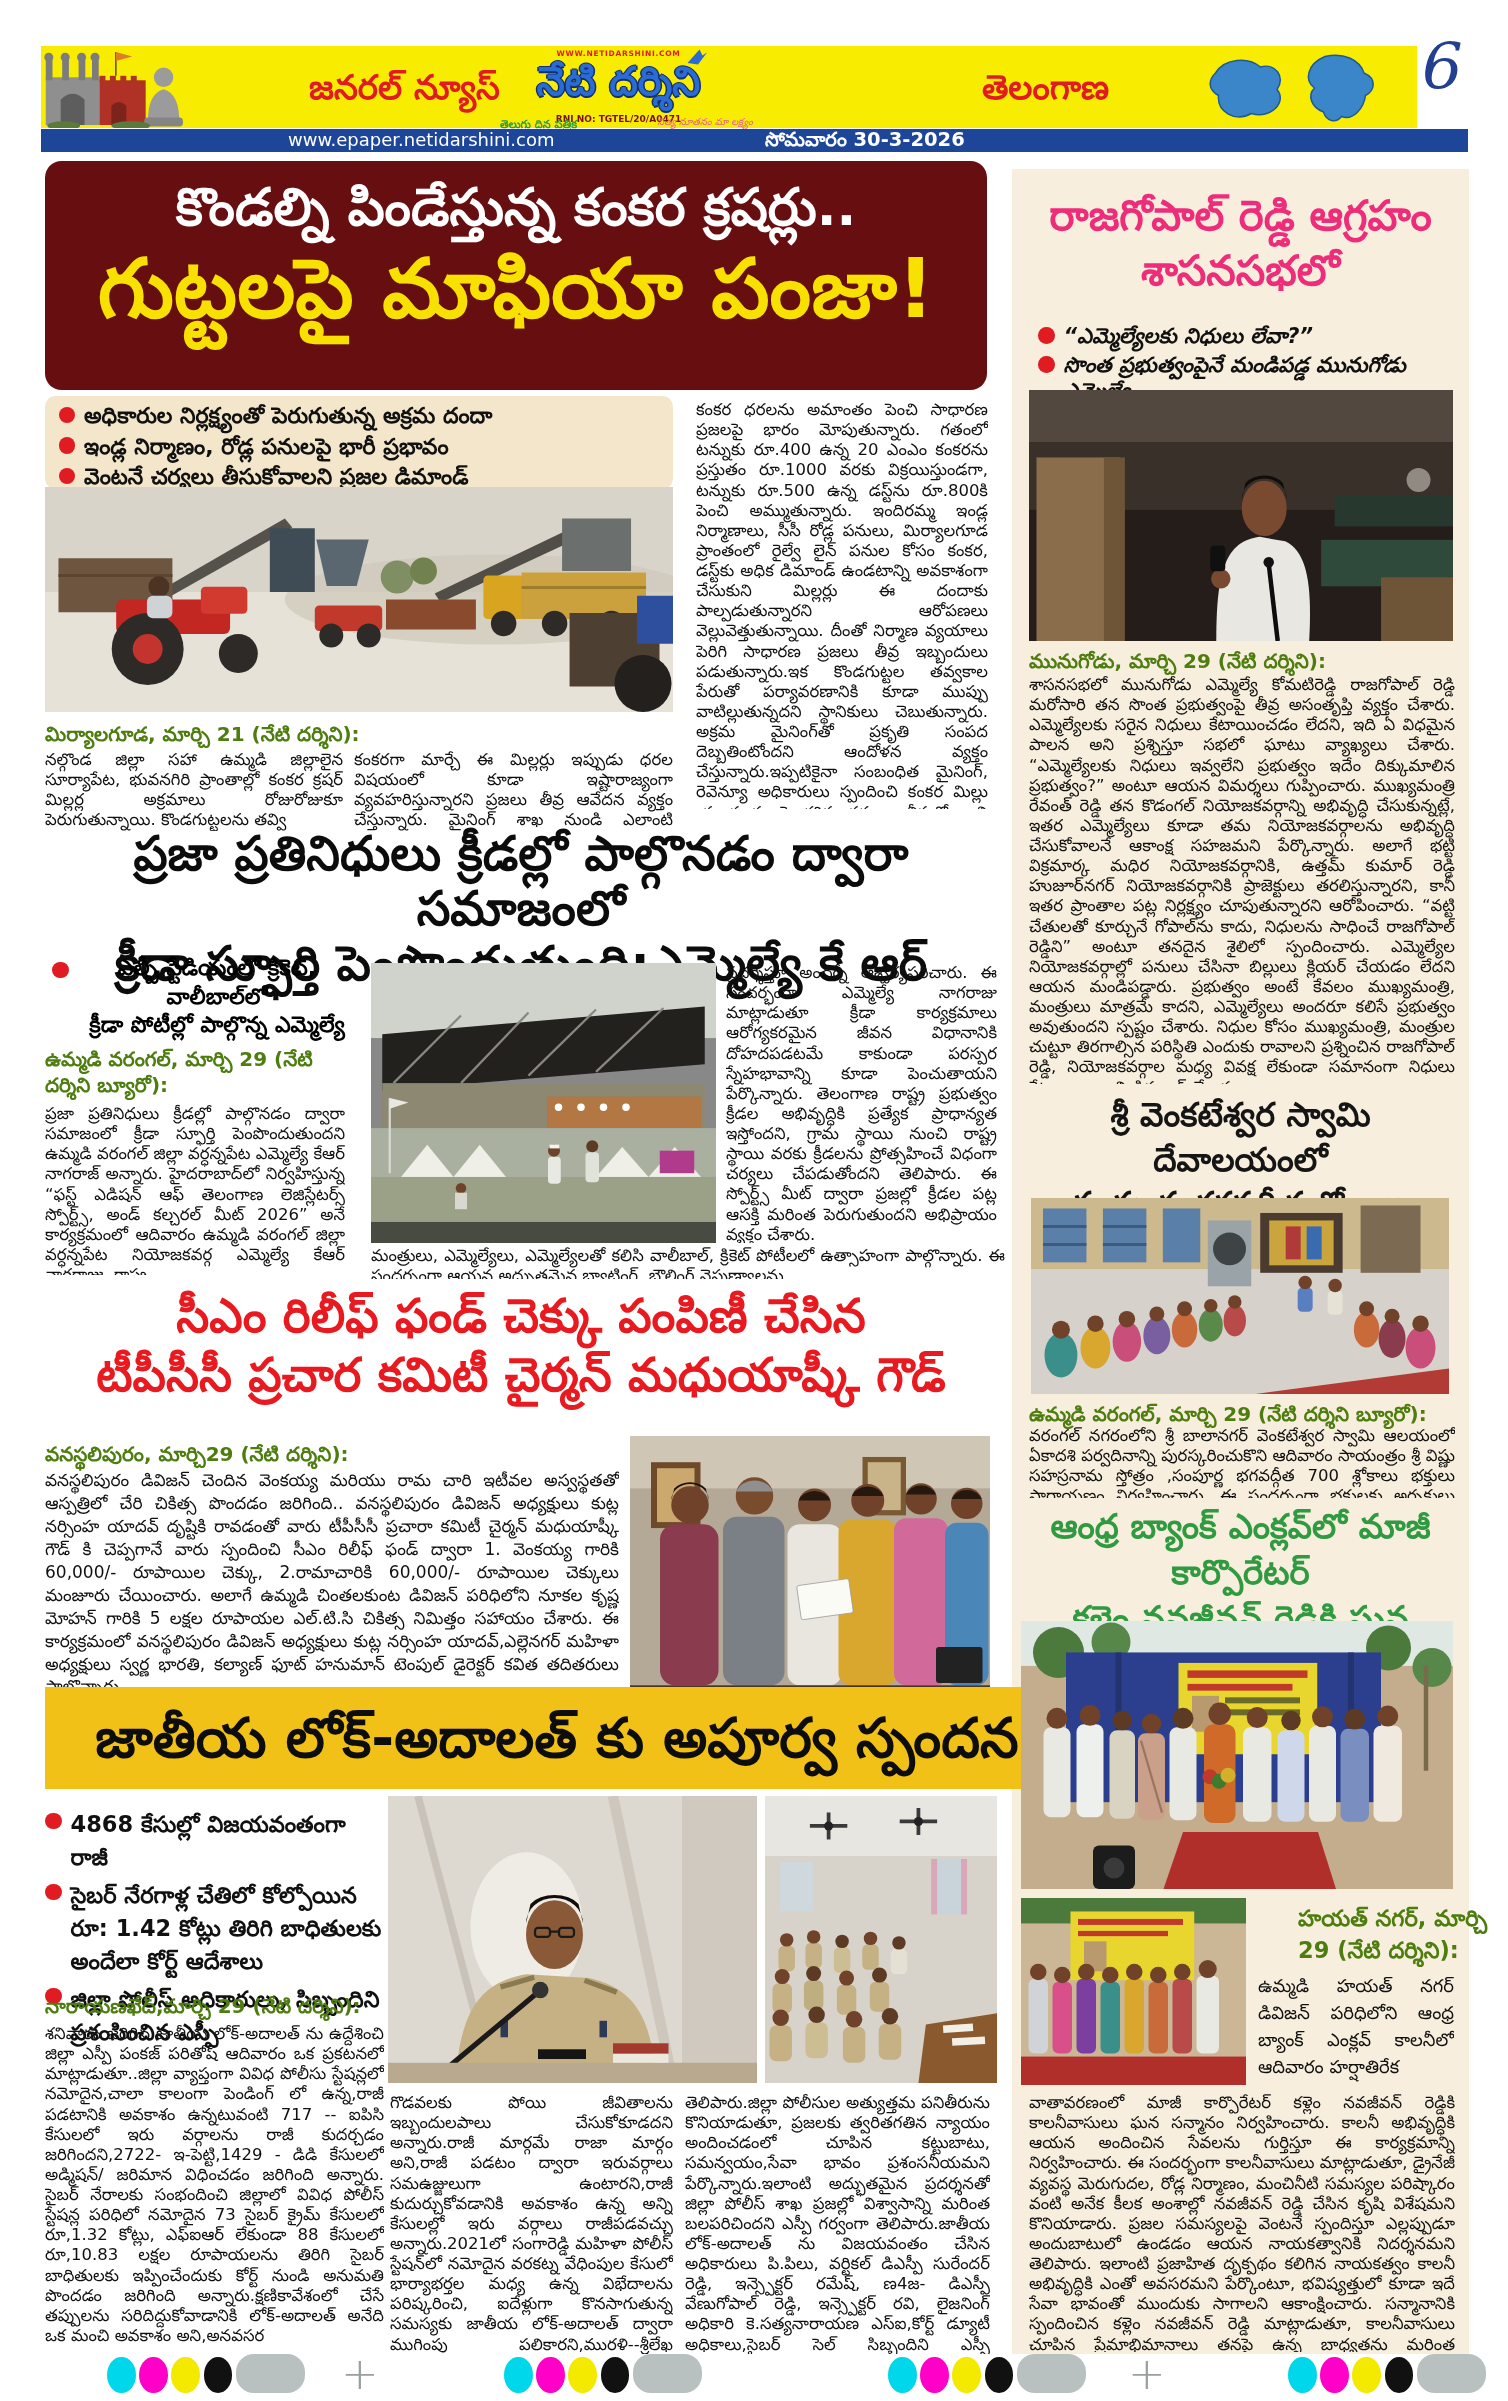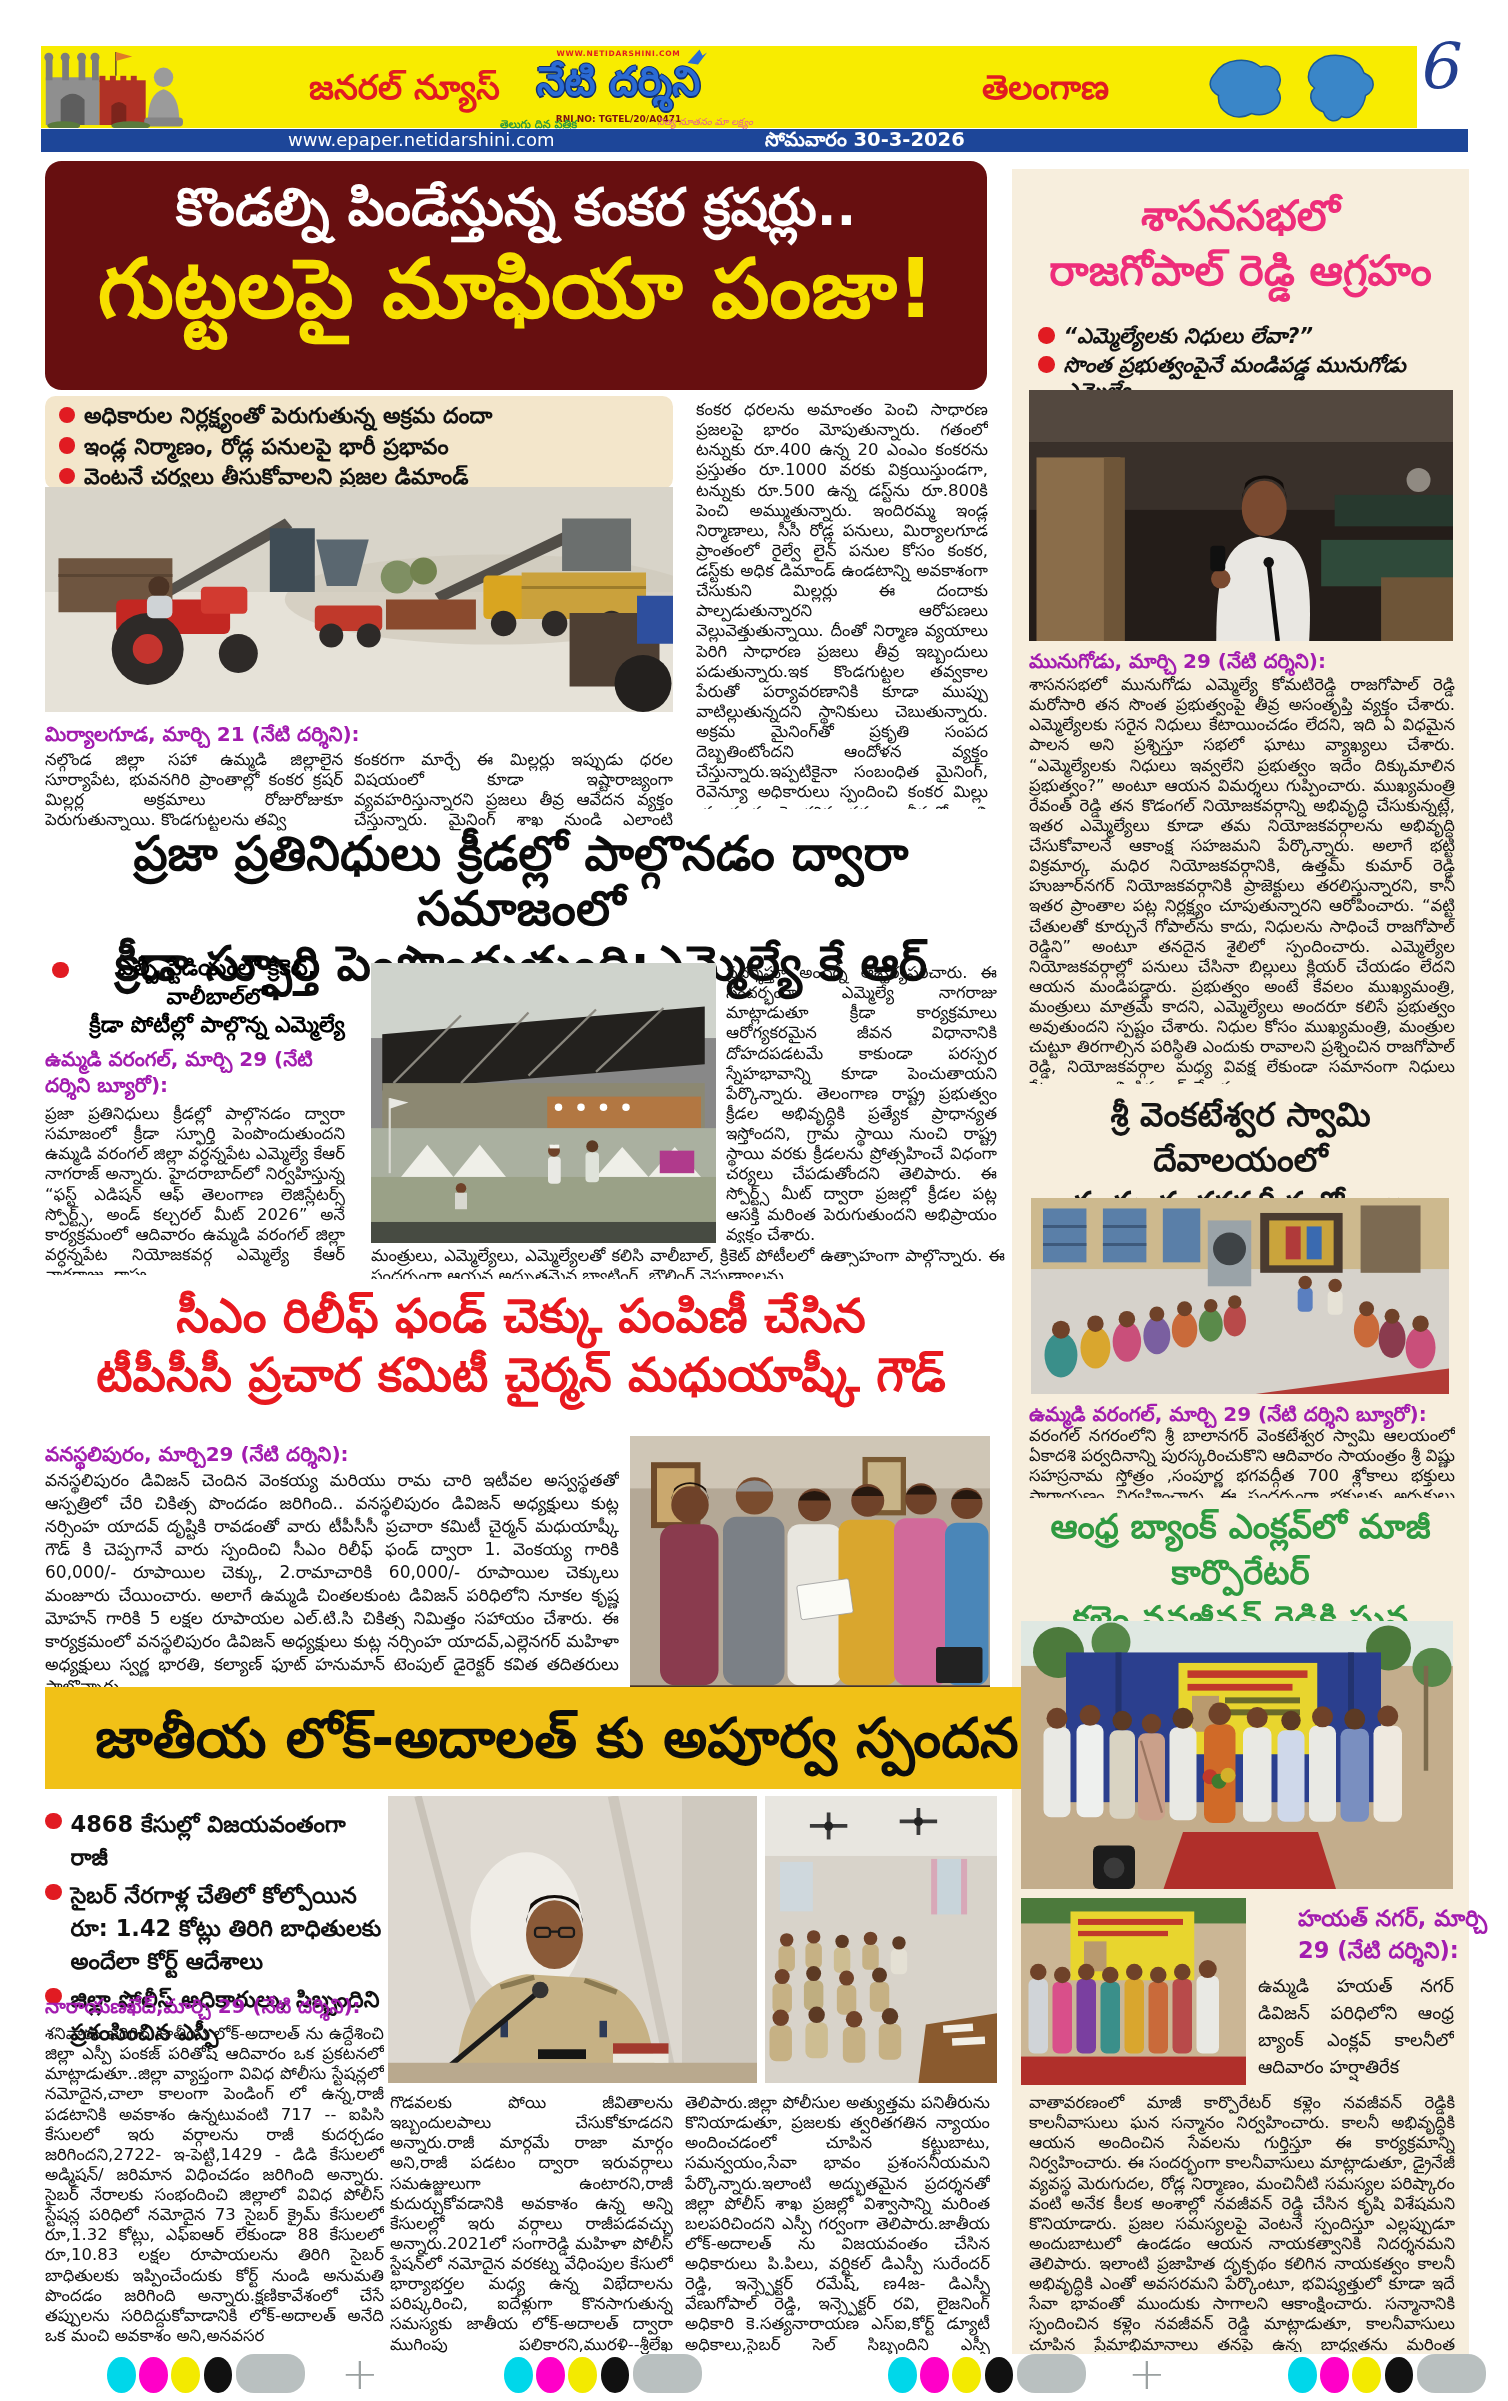--- a/index.html
+++ b/index.html
@@ -14,21 +14,21 @@
              text-shadow:-1.5px 0 #12306e,1.5px 0 #12306e,0 -1.5px #12306e,0 1.5px #12306e;}
   .pageno{font-family:"DejaVu Serif",serif;color:#233f8f;font-size:64px;font-style:italic;}
   
   .maroonbox{left:45px;top:161px;width:942px;height:229px;background:#670f10;border-radius:16.5px;text-align:center;}
   .kicker{color:#ffffff;font-weight:bold;font-size:52px;line-height:1.25;}
   .mainhead{color:#f8e000;font-weight:bold;font-size:82px;line-height:1.2;}
   .bulletbox{left:45px;top:396px;width:628px;height:84px;background:#f3e6cb;border-radius:10.5px;padding:4.5px 0;}
   .brow{display:flex;align-items:flex-start;padding:1.5px 13.5px;}
   .bdot{width:16.5px;height:16.5px;border-radius:50%;background:#e11b22;flex:0 0 16.5px;margin:4.5px 9px 0 0;}
   .btxt{font-weight:bold;font-size:22px;color:#111;line-height:1.25;}
-  .dl{color:#a21caf;font-weight:bold;font-size:20px;line-height:1.3;}
+  .dl{color:#4d7c0f;font-weight:bold;font-size:20px;line-height:1.3;}
   .jt{font-size:16.5px;line-height:1.22;text-align:justify;color:#101010;overflow:hidden;}
   .sporthead{font-weight:bold;color:#0c0c0c;text-align:center;}
   .redhead{font-weight:bold;color:#e8191f;text-align:center;font-size:47px;line-height:1.25;}
   .yellowbar{background:#f1c117;color:#0d0d0d;font-weight:bold;font-size:55px;text-align:center;}
   .rightcol{left:1012px;top:169px;width:457px;height:2185px;background:#f7eedd;}
   .pinkhead{font-weight:bold;color:#ee2d7a;text-align:center;font-size:42px;line-height:1.3;}
   .blackhead{font-weight:bold;color:#151515;text-align:center;font-size:33px;line-height:1.35;}
   .greenhead{font-weight:bold;color:#2f9a40;text-align:center;font-size:34px;line-height:1.35;}
   .photo{background:#888;overflow:hidden;}
   .photo svg{display:block;}
@@ -341,22 +341,22 @@
       <rect x="250" y="322" width="44" height="10" fill="#f2efe6" transform="rotate(-3 272 327)"></rect>
     </svg>
   </div>
 
   <div class="ab dl" style="left:45px;top:1993px;width:339px;">నారాయణఖేద్,మార్చి 29 (నేటి దర్శిని):</div>
   <div class="ab jt" style="left:45px;top:2024px;width:339px;height:330px;">శనివారం జరిగిన జాతీయ లోక్-అదాలత్ ను ఉద్దేశించి జిల్లా ఎస్పీ పంకజ్ పరితోష్ ఆదివారం ఒక ప్రకటనలో మాట్లాడుతూ..జిల్లా వ్యాప్తంగా వివిధ పోలీసు స్టేషన్లలో నమోదైన,చాలా కాలంగా పెండింగ్ లో ఉన్న,రాజీ పడటానికి అవకాశం ఉన్నటువంటి 717 -- ఐపిసి కేసులలో ఇరు వర్గాలను రాజీ కుదర్చడం జరిగిందని,2722- ఇ-పెట్టి,1429 - డిడి కేసులలో అడ్మిషన్/ జరిమాన విధించడం జరిగింది అన్నారు. సైబర్ నేరాలకు సంభందించి జిల్లాలో వివిధ పోలీస్ స్టేషన్ల పరిధిలో నమోదైన 73 సైబర్ క్రైమ్ కేసులలో రూ,1.32 కోట్లు, ఎఫ్ఐఆర్ లేకుండా 88 కేసులలో రూ,10.83 లక్షల రూపాయలను తిరిగి సైబర్ బాధితులకు ఇప్పించేందుకు కోర్ట్ నుండి అనుమతి పొందడం జరిగింది అన్నారు.క్షణికావేశంలో చేసే తప్పులను సరిదిద్దుకోవాడానికి లోక్-అదాలత్ అనేది ఒక మంచి అవకాశం అని,అనవసర</div>
   <div class="ab jt" style="left:390px;top:2093px;width:283px;height:261px;">గొడవలకు పోయి జీవితాలను ఇబ్బందులపాలు చేసుకోకూడదని అన్నారు.రాజీ మార్గమే రాజా మార్గం అని,రాజీ పడటం ద్వారా ఇరువర్గాలు సమఉజ్జులుగా ఉంటారని,రాజీ కుదుర్చుకోవడానికి అవకాశం ఉన్న అన్ని కేసులల్లో ఇరు వర్గాలు రాజీపడవచ్చు అన్నారు.2021లో సంగారెడ్డి మహిళా పోలీస్ స్టేషన్‌లో నమోదైన వరకట్న వేధింపుల కేసులో భార్యాభర్తల మధ్య ఉన్న విభేదాలను పరిష్కరించి, ఐదేళ్లుగా కొనసాగుతున్న సమస్యకు జాతీయ లోక్-అదాలత్ ద్వారా ముగింపు పలికారని,మురళి--శ్రీలేఖ దంపతులను మళ్లీ ఏకం చేసి కుటుంబాన్ని కలపడం జరిగింది అన్నారు.ఈ సందర్భంగా సంగారెడ్డి జిల్లా పోలీసులకు హృదయపూర్వక కృతజ్ఞతలు</div>
   <div class="ab jt" style="left:685px;top:2093px;width:305px;height:261px;">తెలిపారు.జిల్లా పోలీసుల అత్యుత్తమ పనితీరును కొనియాడుతూ, ప్రజలకు త్వరితగతిన న్యాయం అందించడంలో చూపిన కట్టుబాటు, సమన్వయం,సేవా భావం ప్రశంసనీయమని పేర్కొన్నారు.ఇలాంటి అద్భుతమైన ప్రదర్శనతో జిల్లా పోలీస్ శాఖ ప్రజల్లో విశ్వాసాన్ని మరింత బలపరిచిందని ఎస్పీ గర్వంగా తెలిపారు.జాతీయ లోక్-అదాలత్ ను విజయవంతం చేసిన అధికారులు పి.పిలు, వర్టికల్ డిఎస్పీ సురేందర్ రెడ్డి, ఇన్స్పెక్టర్ రమేష్, ణ4జ- డిఎస్పీ వేణుగోపాల్ రెడ్డి, ఇన్స్పెక్టర్ రవి, లైజనింగ్ అధికారి కె.సత్యనారాయణ ఎస్ఐ,కోర్ట్ డ్యూటీ అధికాలు,సైబర్ సెల్ సిబ్బందిని ఎస్పీ అభినందించారు.</div>
 
   <div class="ab pinkhead" style="left:1027px;top:189px;width:427px;">
+    <div>రాజగోపాల్ రెడ్డి ఆగ్రహం</div>
     <div>శాసనసభలో</div>
-    <div>రాజగోపాల్ రెడ్డి ఆగ్రహం</div>
   </div>
   <div class="ab" style="left:1038px;top:321px;width:416px;font-style:italic;">
     <div class="brow" style="padding:1.5px 0;">
         <span class="bdot"></span>
         <span class="btxt" style="font-size:21px;">“ఎమ్మెల్యేలకు నిధులు లేవా?”</span>
       </div>
     <div class="brow" style="padding:1.5px 0;">
         <span class="bdot"></span>
         <span class="btxt" style="font-size:21px;">సొంత ప్రభుత్వంపైనే మండిపడ్డ మునుగోడు ఎమ్మెల్యే</span>
       </div>

